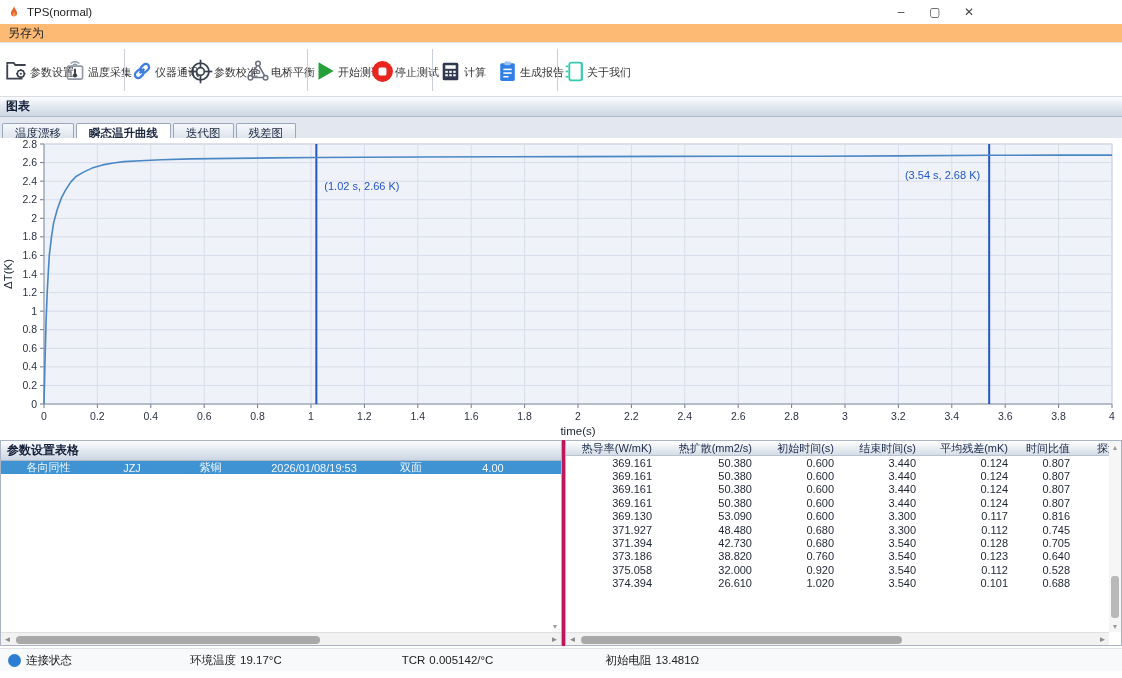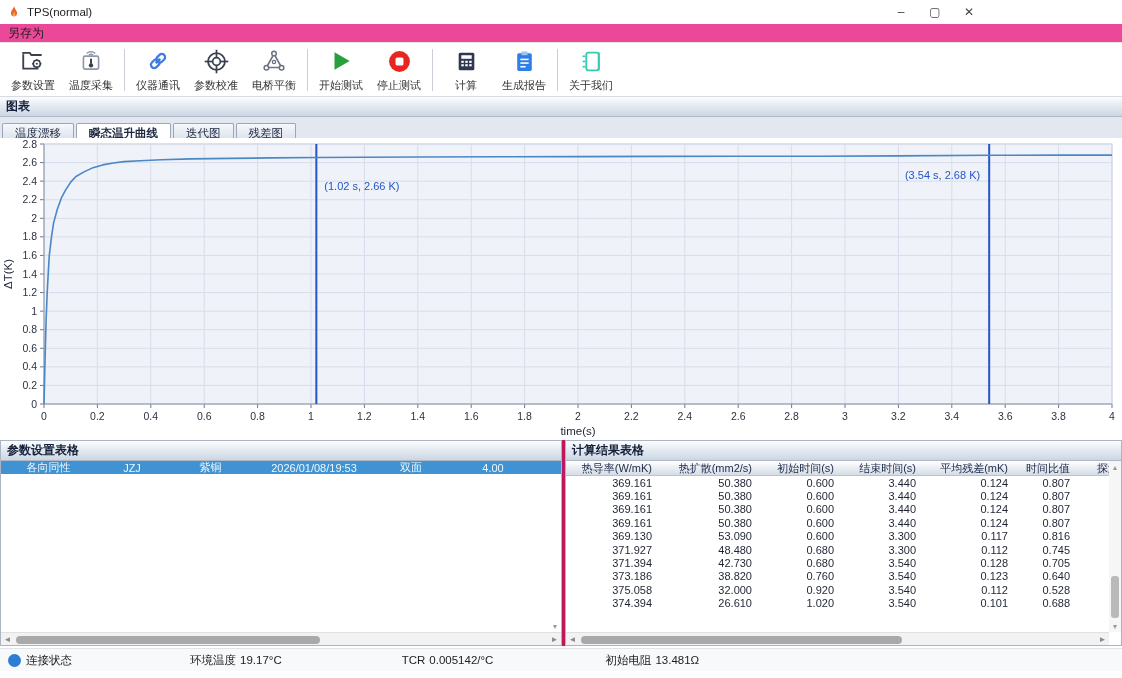--- a/index.html
+++ b/index.html
@@ -7,26 +7,26 @@
   #app { position:relative; width:1122px; height:678px; background:#ffffff; font-size:12px; color:#1c2333; }
 
   
   #titlebar { position:absolute; top:0; left:0; width:986px; height:24px; background:#ffffff; display:flex; align-items:center; }
   #title-flame { width:14px; height:14px; margin-left:7px; }
   #title-text { margin-left:6px; font-size:11.5px; color:#222; }
   #win-controls { position:absolute; right:0; top:0; height:24px; display:flex; }
   .win-btn { width:34px; height:24px; display:flex; align-items:center; justify-content:center; font-size:12px; color:#444; }
 
   
-  #menubar { position:absolute; top:24px; left:0; width:1122px; height:19px; background:#ec4899; border-bottom:1px solid #e3e3e3; display:flex; align-items:center; }
+  #menubar { position:absolute; top:24px; left:0; width:1122px; height:19px; background:#fdba74; border-bottom:1px solid #e3e3e3; display:flex; align-items:center; }
   .menu-item { padding:0 8px; font-size:12px; color:#222; height:100%; display:flex; align-items:center; }
 
   
   #toolbar { position:absolute; top:43px; left:0; width:1122px; height:54px; background:#ffffff; border-bottom:1px solid #d8dce2; display:flex; align-items:center; padding-left:4px; }
-  .tool-btn { width:58px; height:50px; display:flex; flex-direction:column; align-items:center; justify-content:flex-start; padding-top:3px; cursor:default; }
+  .tool-btn { width:58px; height:50px; display:flex; flex-direction:row; align-items:center; justify-content:flex-start; padding-top:3px; cursor:default; }
   .tool-btn .t-icon { width:27px; height:27px; display:flex; align-items:center; justify-content:center; }
   .tool-btn .t-label { font-size:11px; color:#333; margin-top:3px; white-space:nowrap; }
   .tool-sep { width:1px; height:42px; background:#c9ced6; margin:0 4px; }
 
   
   #chart-header { position:absolute; top:97px; left:0; width:1122px; height:20px; background:linear-gradient(#fbfcfe,#ccd6e3); border-bottom:1px solid #aeb9c8; display:flex; align-items:center; padding-left:6px; font-weight:bold; font-size:12px; color:#14203a; }
 
   
   #tabbar { position:absolute; top:117px; left:0; width:1122px; height:27px; background:#e3e8f0; display:flex; align-items:flex-end; padding-left:2px; border-bottom:1px solid #9aa7ba; }
   .tab { height:20px; display:flex; align-items:center; padding:0 12px; font-size:11.5px; color:#1c2740; background:linear-gradient(#f6f8fb,#d6dde8); border:1px solid #9aa7ba; border-bottom:none; margin-right:2px; border-radius:2px 2px 0 0; }
@@ -397,21 +397,20 @@
           <div class="hs-arrow">◄</div>
           <div class="hs-track">
               <div class="hs-thumb" style="left:2px;width:57%;"></div>
             </div>
           <div class="hs-arrow">►</div>
         </div>
       </div>
     </div>
 
     <div class="panel" id="panel-right">
-      <div class="panel-title">计算结果表格</div>
       <div class="table-zone">
         <div class="t-head" style="grid-template-columns: 100px 100px 82px 82px 92px 62px 60px;">
             <div class="th">热导率(W/mK)</div>
             <div class="th">热扩散(mm2/s)</div>
             <div class="th">初始时间(s)</div>
             <div class="th">结束时间(s)</div>
             <div class="th">平均残差(mK)</div>
             <div class="th">时间比值</div>
             <div class="th">探测深</div>
           </div>

